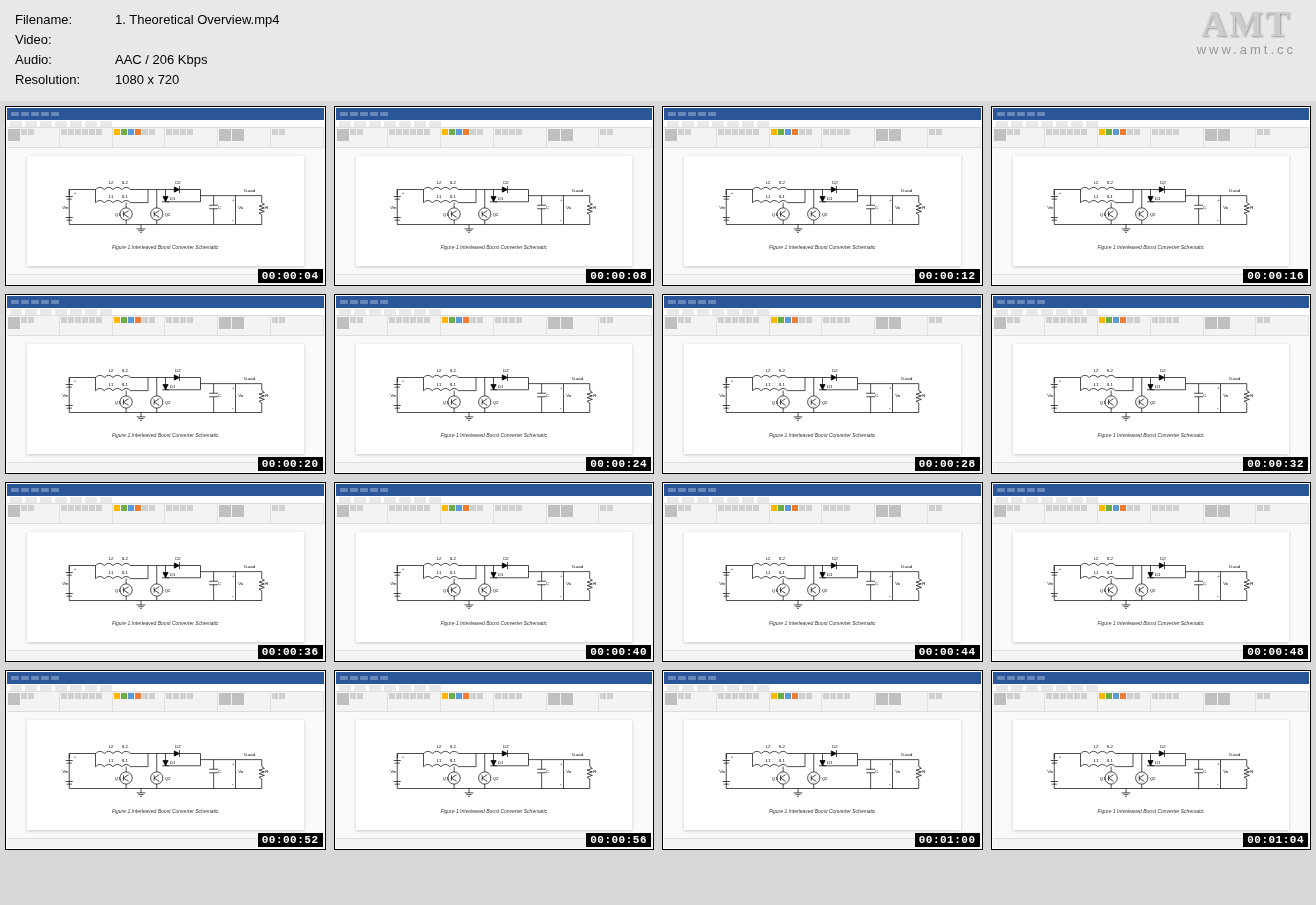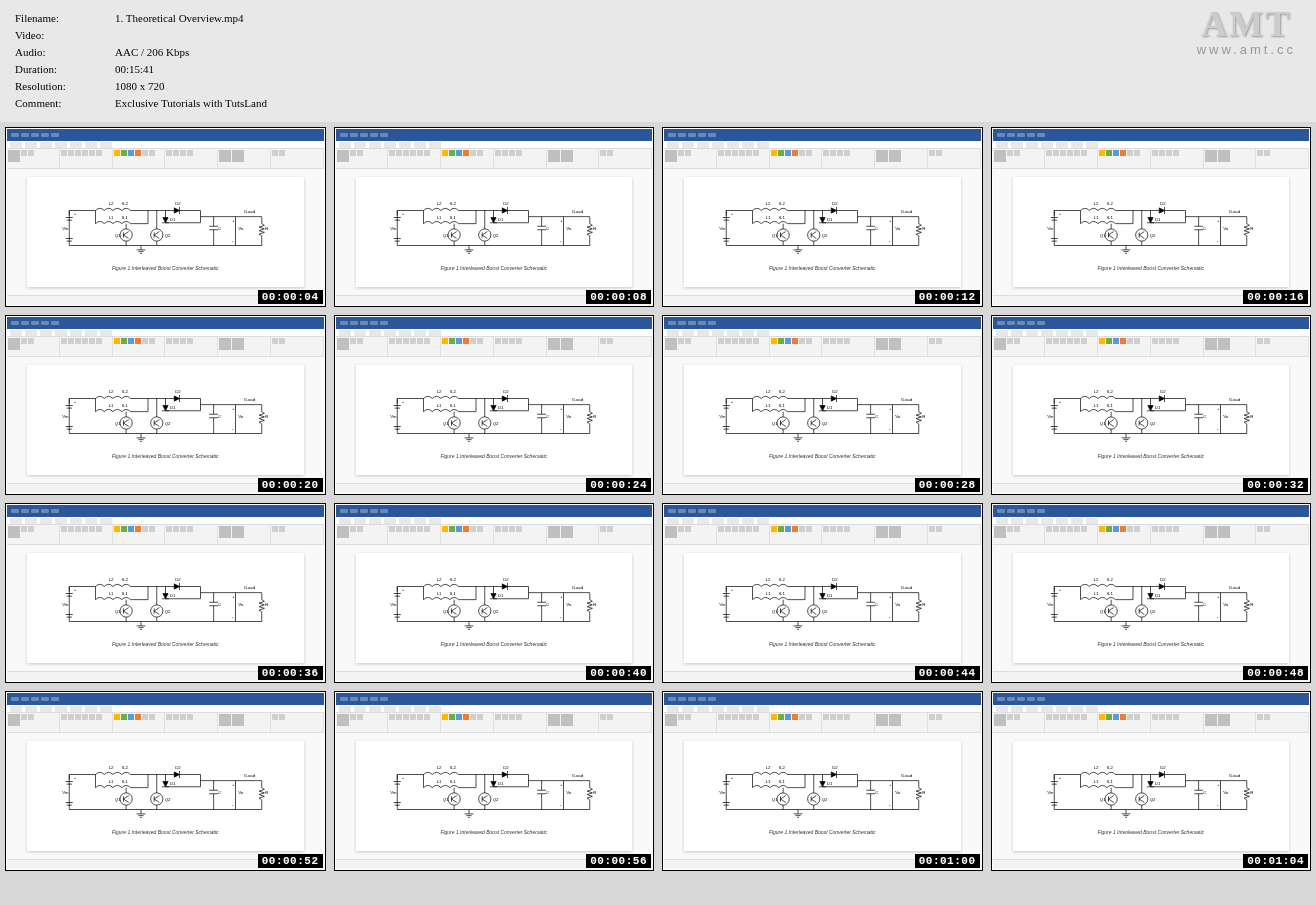--- a/index.html
+++ b/index.html
@@ -1,18 +1,18 @@
 <!DOCTYPE html>
 <html><head>
 <meta charset="utf-8">
 <style>
   * { margin: 0; padding: 0; box-sizing: border-box; }
   body { font-family: Arial, sans-serif; background: #d8d8d8; width: 1316px; }
   .header { background: #e8e8e8; padding: 10px 15px; position: relative; }
-  .meta-table { font-size: 11px; line-height: 1.55; color: #000; font-family: Liberation Serif, serif; }
+  .meta-table { font-size: 13px; line-height: 1.55; color: #000; }
   .meta-row { display: flex; }
   .meta-label { width: 100px; }
   .logo { position: absolute; right: 20px; top: 6px; text-align: center; font-family: "Times New Roman", serif; }
   .logo-main { font-size: 36px; font-weight: bold; color: #ccc; text-shadow: 1px 1px 2px #999; letter-spacing: 2px; line-height: 1; }
   .logo-sub { font-size: 13px; color: #999; letter-spacing: 3px; font-family: Arial, sans-serif; line-height: 1.2; }
   .grid { display: grid; grid-template-columns: repeat(4, 1fr); gap: 8px; padding: 5px; background: #d8d8d8; }
   .thumb { position: relative; border: 1px solid #000; background: #fff; height: 180px; overflow: hidden; }
   .thumb-inner { position: absolute; top: 1px; left: 1px; right: 1px; bottom: 1px; display: flex; flex-direction: column; }
   .word-titlebar { height: 12px; background: #2b579a; display: flex; align-items: center; padding: 0 4px; }
   .word-title-dots { flex: 1; display: flex; gap: 2px; }
@@ -45,30 +45,22 @@
         <div>1. Theoretical Overview.mp4</div>
       </div>
     <div class="meta-row">
         <div class="meta-label">Video:</div>
       </div>
     <div class="meta-row">
         <div class="meta-label">Audio:</div>
         <div>AAC / 206 Kbps</div>
       </div>
     <div class="meta-row">
-        <div class="meta-label">Duration:</div>
-        <div>00:15:41</div>
-      </div>
-    <div class="meta-row">
         <div class="meta-label">Resolution:</div>
         <div>1080 x 720</div>
-      </div>
-    <div class="meta-row">
-        <div class="meta-label">Comment:</div>
-        <div>Exclusive Tutorials with TutsLand</div>
       </div>
   </div>
   <div class="logo">
     <div class="logo-main">AMT</div>
     <div class="logo-sub">www.amt.cc</div>
   </div>
 </div>
 
 <div class="grid" id="grid">
     <div class="thumb">

